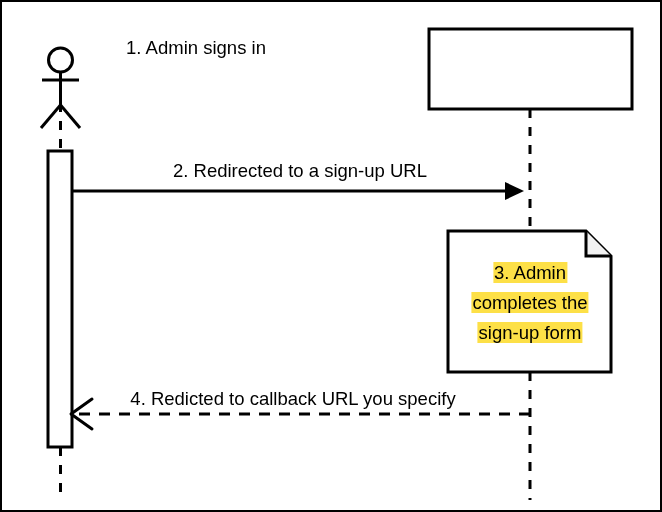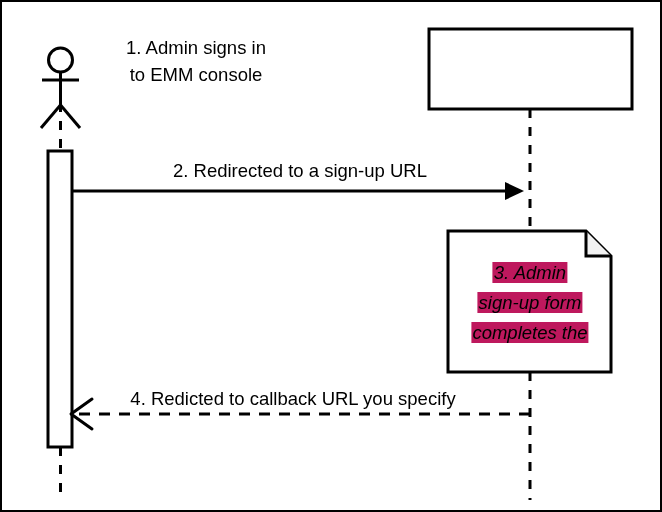--- a/index.html
+++ b/index.html
@@ -37,23 +37,22 @@
   .note-text {
     position: absolute;
     text-align: center;
     transform: translateX(-50%);
     font-size: 18.5px;
     line-height: 30px;
     color: #000000;
     white-space: nowrap;
   }
   .note-text span {
-    background: #be185d;
+    background: #fde047;
     padding: 0 1px;
-    font-style: italic;
   }
   .msg-label {
     position: absolute;
     font-size: 18.5px;
     transform: translateX(-50%);
     text-align: left;
     white-space: nowrap;
     color: #000000;
   }
   .box-label {
@@ -98,27 +97,26 @@
 
     <line x1="530" y1="414" x2="78" y2="414" stroke="#000000" stroke-width="3" stroke-dasharray="11 9"></line>
     <polyline points="92,399 71,414 92,429" fill="none" stroke="#000000" stroke-width="3" stroke-linecap="round" stroke-linejoin="round"></polyline>
 
     <path d="M 448 231 L 586 231 L 611 256 L 611 372 L 448 372 Z" fill="#ffffff" stroke="#000000" stroke-width="3"></path>
     <path d="M 586 231 L 586 256 L 611 256" fill="#f2f2f2" stroke="#000000" stroke-width="3"></path>
   </svg>
 
   <div class="caption-block" style="left:196px; top:34px;">
     <div>1. Admin signs in</div>
-    <div>to EMM console</div>
   </div>
 
 
   <div class="msg-label" style="left:300px; top:160px;">2. Redirected to a sign-up URL</div>
 
   <div class="msg-label" style="left:293px; top:388px;">4. Redicted to callback URL you specify</div>
 
   <div class="note-text" style="left:530px; top:258px;">
     <div><span>3. Admin</span></div>
+    <div><span>completes the</span></div>
     <div><span>sign-up form</span></div>
-    <div><span>completes the</span></div>
   </div>
 
 </div>
 
 </body></html>

